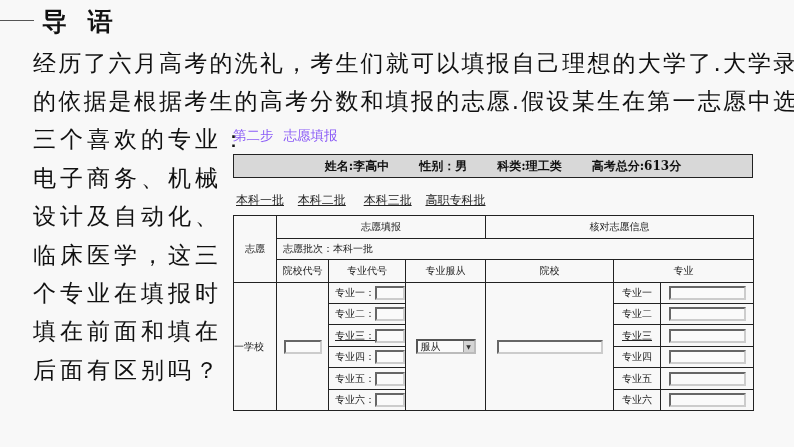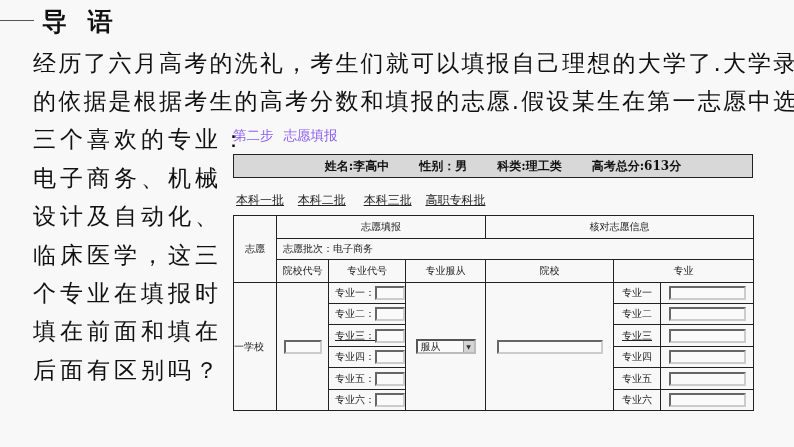--- a/index.html
+++ b/index.html
@@ -84,21 +84,21 @@
       <col style="width:47px">
       <col style="width:93px">
   </colgroup>
   <tbody>
       <tr style="height:23px;">
     <td rowspan="3">志愿</td>
     <td colspan="3">志愿填报</td>
     <td colspan="3">核对志愿信息</td>
   </tr>
   <tr style="height:21px;">
-    <td colspan="6" class="left-al">志愿批次：电子商务</td>
+    <td colspan="6" class="left-al">志愿批次：本科一批</td>
   </tr>
   <tr style="height:23px;">
     <td>院校代号</td>
     <td>专业代号</td>
     <td>专业服从</td>
     <td>院校</td>
     <td colspan="2">专业</td>
   </tr>
   <tr style="height:21px;">
     <td rowspan="6" style="text-align:left;">一学校</td>

